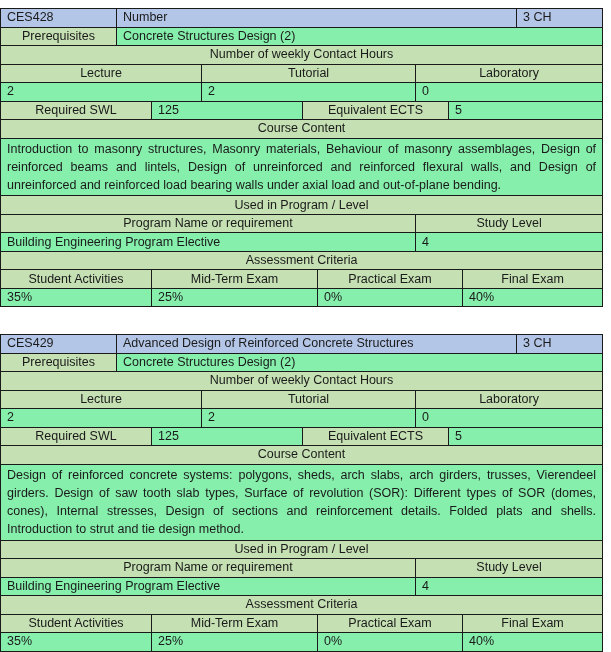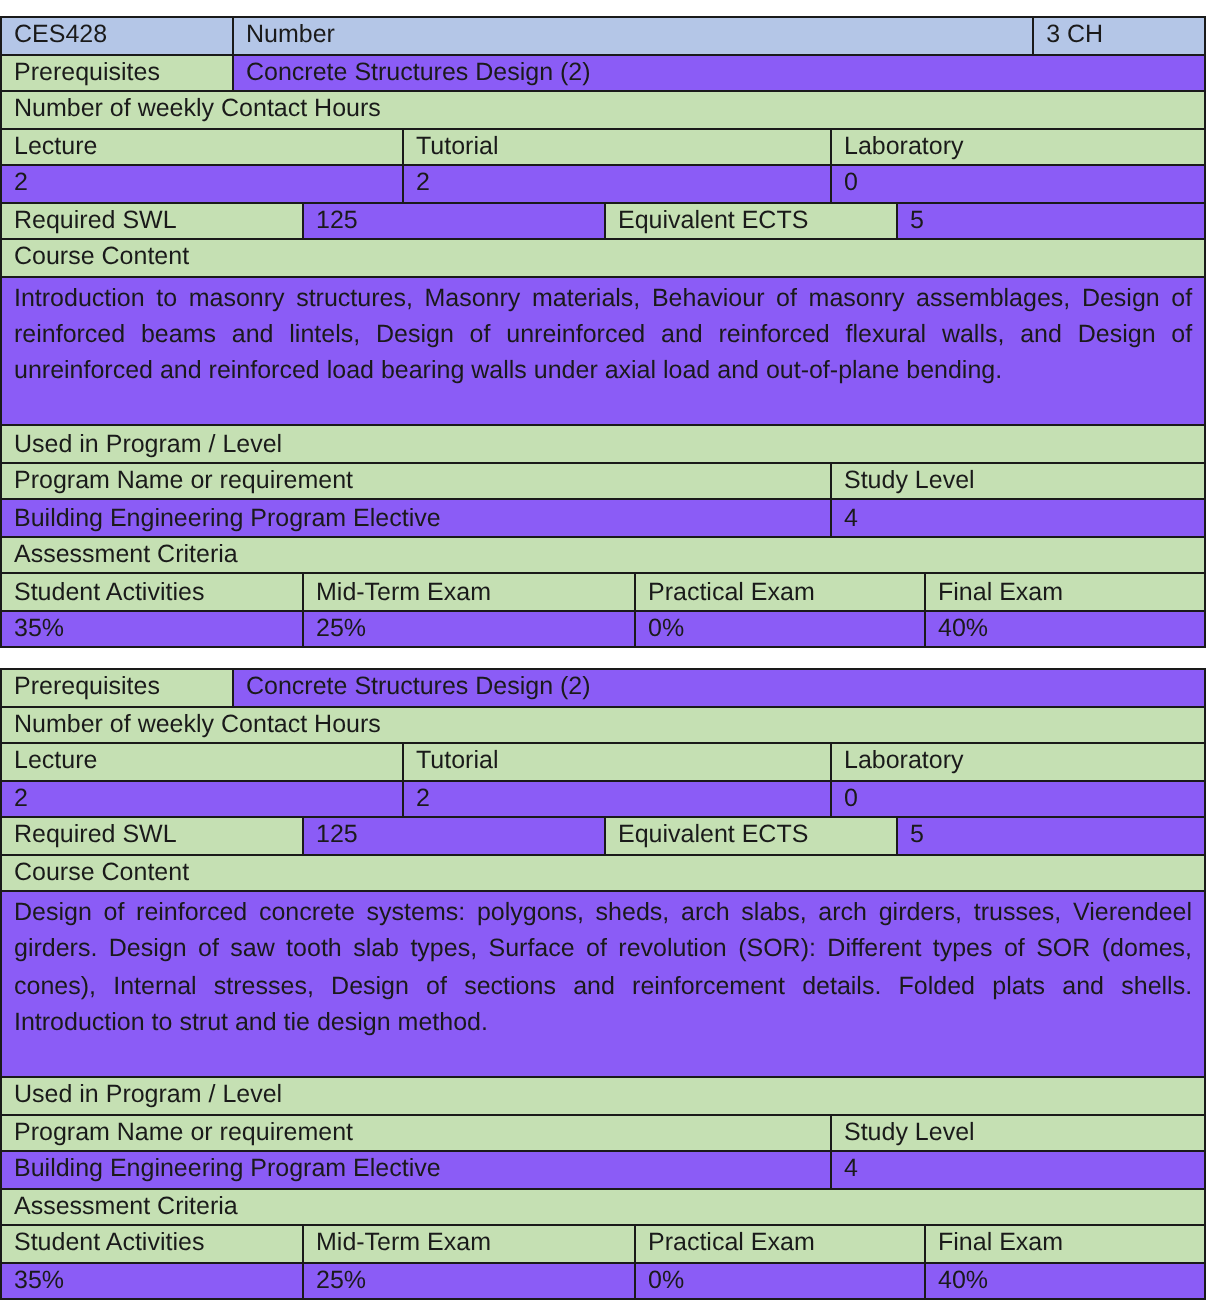--- a/index.html
+++ b/index.html
@@ -1,24 +1,24 @@
 <!DOCTYPE html>
 <html><head>
 <meta charset="utf-8">
 <style>
   html, body { margin: 0; padding: 0; background: #ffffff; }
   body { width: 611px; height: 652px; position: relative; font-family: "Liberation Sans", "DejaVu Sans", sans-serif; font-size: 12.5px; color: #1a1a1a; }
   .course { position: absolute; left: 0; width: 602px; }
   table { border-collapse: collapse; width: 602px; table-layout: fixed; }
   td { border: 1px solid #1a1a1a; padding: 0 6px; height: 17.5px; line-height: 17px; white-space: nowrap; overflow: hidden; }
   .blue { background: #b4c6e7; }
-  .green { background: #c5e0b3; }
-  .white { background: #8b5cf6; }
+  .green { background: #c5e0b3; text-align: center; }
+  .white { background: #86efac; }
   .c { }
-  .content { white-space: normal; line-height: 18.3px; padding: 1px 6px 18px 6px; text-align: justify; height: auto; }
+  .content { white-space: normal; line-height: 18.3px; padding: 1px 6px 1px 6px; text-align: justify; height: auto; }
 </style>
 </head>
 <body>
 
 <div class="course" id="course-0" style="top:8px;">
 <table>
   <colgroup>
     <col style="width:116px">
         <col style="width:35px">
         <col style="width:50px">
@@ -110,20 +110,25 @@
         <col style="width:2px">
         <col style="width:6px">
         <col style="width:4px">
         <col style="width:3px">
         <col style="width:30px">
         <col style="width:14px">
         <col style="width:54px">
         <col style="width:86px">
   </colgroup>
   <tbody>
+        <tr>
+    <td class="blue">CES429</td>
+    <td class="blue" colspan="12">Advanced Design of Reinforced Concrete Structures</td>
+    <td class="blue c">3 CH</td>
+  </tr>
   <tr>
     <td class="green">Prerequisites</td>
     <td class="white" colspan="13">Concrete Structures Design (2)</td>
   </tr>
   <tr>
     <td class="green" colspan="14">Number of weekly Contact Hours</td>
   </tr>
   <tr>
     <td class="green c" colspan="3">Lecture</td>
     <td class="green c" colspan="6">Tutorial</td>

